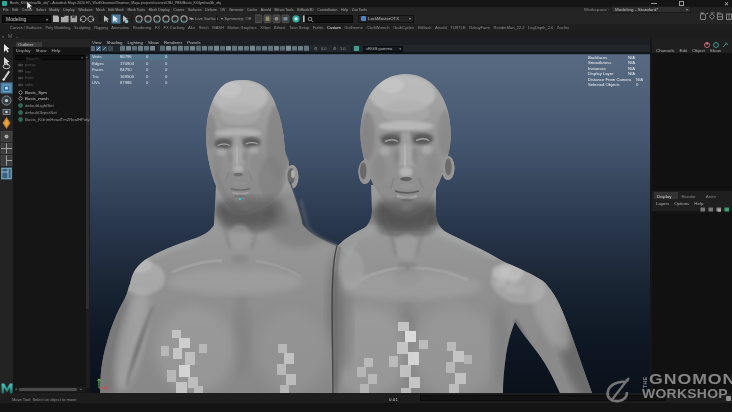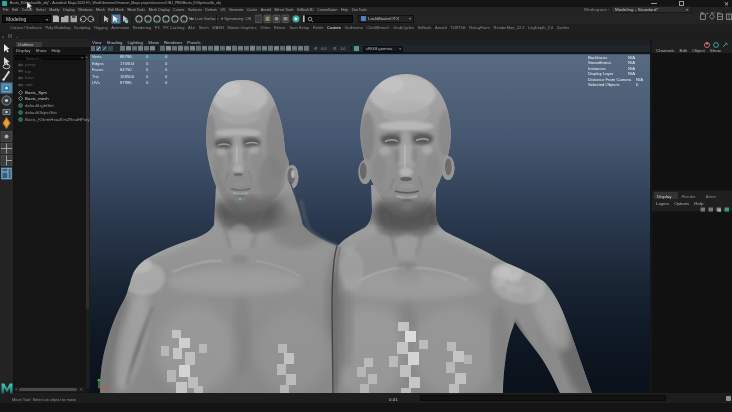--- a/index.html
+++ b/index.html
@@ -683,13 +683,25 @@
           <stop offset="0.55" stop-color="#2e9a92"></stop>
           <stop offset="1" stop-color="#14645e"></stop>
         </linearGradient>
       </defs>
   <path d="M0.5,10.5 L0.5,0.5 L3.2,0.5 L6,5.5 L8.8,0.5 L11.5,0.5 L11.5,10.5 L9,10.5 L9,4.5 L6,9.5 L3,4.5 L3,10.5 Z" fill="url(#mg)"></path>
  </svg>
  <div class="abs t4" style="left:389px;top:396.5px;color:#cfcfcf;">0.01</div>
  <div class="abs" style="left:420px;top:395px;width:246px;height:6px;background:#121212;border:1px solid #0a0a0a;"></div>
  <div class="abs" style="left:726px;top:395.5px;width:5px;height:5px;background:#8f8f8f;border-radius:1px;"></div>
 
+ <div class="abs" id="gnomon" style="left:598px;top:370px;width:134px;height:36px;opacity:0.92;">
+  <svg width="134" height="36" style="position:absolute;left:0;top:0;">
+   <g stroke="#7d7d7d" fill="none">
+    <path d="M28,12 C21,11 12,14 10,21 C8,28 14,32 21,31 C26,30 29,27 29,22" stroke-width="2.6"></path>
+    <path d="M31,8 C26,14 20,22 13,31" stroke-width="2.2"></path>
+    <path d="M31,8 l-4,1.5 l3.2,2.8 Z" fill="#7d7d7d" stroke="none"></path>
+   </g>
+   <text x="44" y="19" transform="rotate(-90 46 16)" font-family="Liberation Sans,sans-serif" font-size="5.2" font-weight="bold" fill="#8e8e8e" letter-spacing="0.4">THE</text>
+  </svg>
+  <div style="position:absolute;left:51px;top:2px;width:90px;font-family:'Liberation Sans',sans-serif;font-weight:bold;color:#8e8e8e;font-size:15px;transform:scaleX(1.18);transform-origin:left top;letter-spacing:0.8px;line-height:14px;">GNOMON</div>
+  <div style="position:absolute;left:44px;top:16.5px;width:95px;font-family:'Liberation Sans',sans-serif;font-weight:bold;color:#8e8e8e;font-size:13.5px;transform:scaleX(1.03);transform-origin:left top;letter-spacing:0.3px;line-height:13px;">WORKSHOP</div>
+ </div>
 </div>
 
 </body></html>

